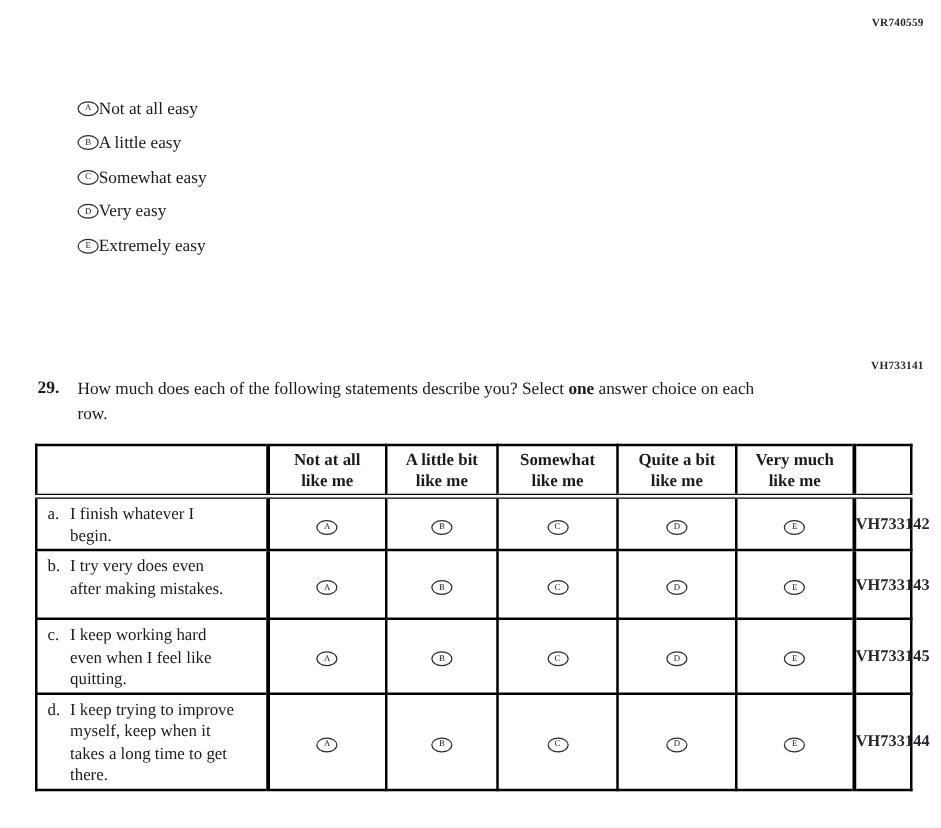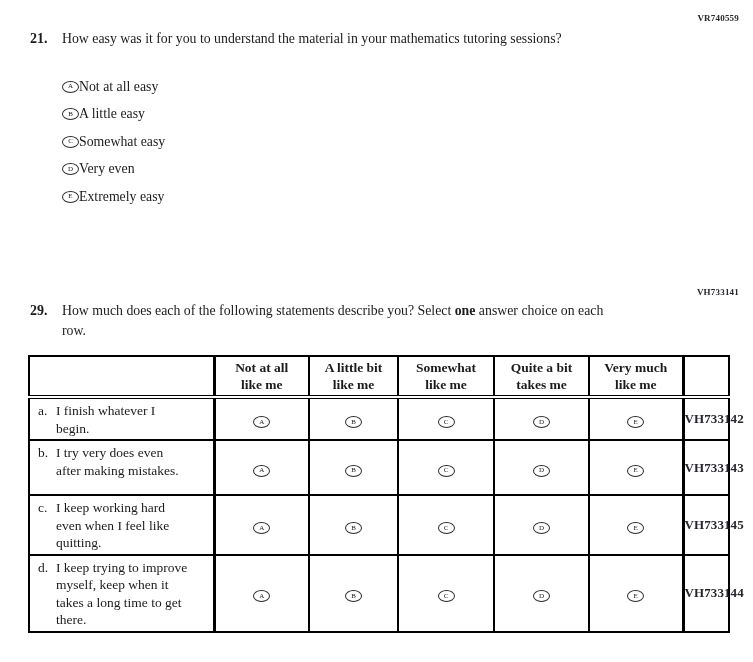--- a/index.html
+++ b/index.html
@@ -107,41 +107,37 @@
   .bubble-cell { text-align:center; }
   .code-cell { font-size:13px; font-weight:bold; color:#26262e; letter-spacing:0.1px; }
 </style>
 </head>
 <body>
 
 <div class="page">
 
   <div id="page-code" class="reg-code">VR740559</div>
 
-  <div id="q21" class="question">
-    <div class="q-num">21.</div>
-    <div class="q-text">How easy was it for you to understand the material in your mathematics tutoring sessions?</div>
-  </div>
 
   <div class="options">
     <div class="option">
       <span class="bubble">A</span>
       <span class="opt-label">Not at all easy</span>
     </div>
     <div class="option">
       <span class="bubble">B</span>
       <span class="opt-label">A little easy</span>
     </div>
     <div class="option">
       <span class="bubble">C</span>
       <span class="opt-label">Somewhat easy</span>
     </div>
     <div class="option">
       <span class="bubble">D</span>
-      <span class="opt-label">Very even</span>
+      <span class="opt-label">Very easy</span>
     </div>
     <div class="option">
       <span class="bubble">E</span>
       <span class="opt-label">Extremely easy</span>
     </div>
   </div>
 
   <div id="q22-code" class="reg-code">VH733141</div>
 
   <div id="q22" class="question">
@@ -162,21 +158,21 @@
     <thead>
       <tr>
         <th class="stub-cell"></th>
         <th>Not at all
 like me</th>
         <th>A little bit
 like me</th>
         <th>Somewhat
 like me</th>
         <th>Quite a bit
-takes me</th>
+like me</th>
         <th>Very much
 like me</th>
         <th class="code-cell"></th>
       </tr>
     </thead>
     <tbody>
       <tr class="row-a">
         <td class="stub-cell">
           <div class="stmt">
             <span class="prefix">a.</span>

